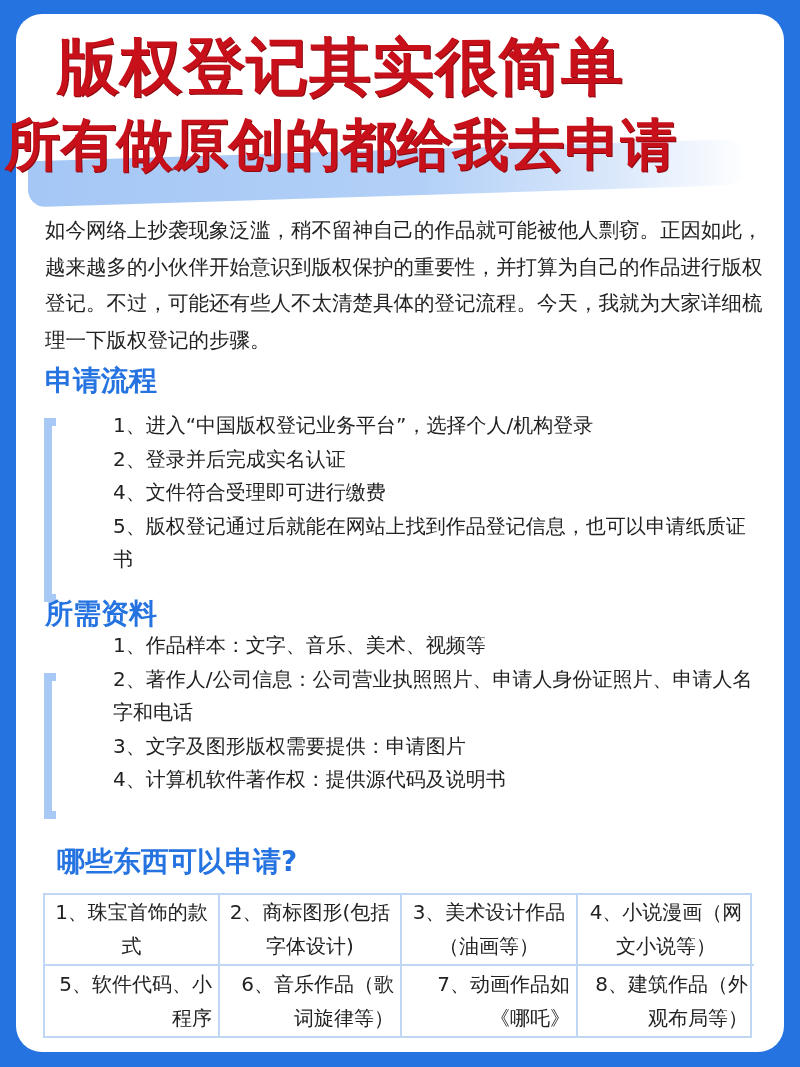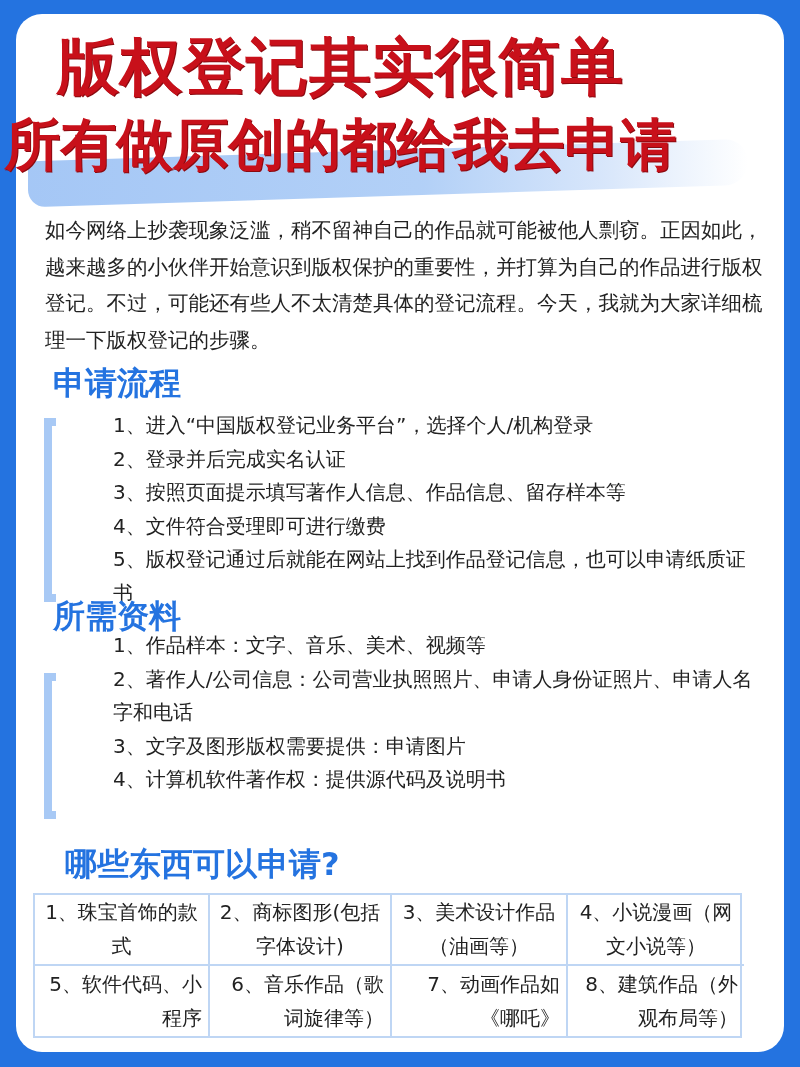--- a/index.html
+++ b/index.html
@@ -24,34 +24,34 @@
     color: #C8101A; font-weight: bold; letter-spacing: 1px;
     text-shadow: 1px 1px 0 #8a0a10;
   }
   .title.t1 { top: 30px; font-size: 62px; line-height: 74px; }
   .title.t2 { top: 110px; font-size: 56px; line-height: 70px; letter-spacing: 0px; }
   .intro {
     position: absolute; left: 45px; top: 212px; width: 720px;
     font-size: 20.5px; line-height: 36.5px; color: #222;
   }
   .section-h {
-    position: absolute; left: 45px; font-size: 32px; font-weight: bold; color: #2473E0; margin-left: 8px;
+    position: absolute; left: 45px; font-size: 28px; font-weight: bold; color: #2473E0;
   }
   .bracket {
     position: absolute; left: 44px; width: 12px;
     border-left: 8px solid #A8C9F5; border-top: 8px solid #A8C9F5; border-bottom: 8px solid #A8C9F5;
     box-sizing: border-box;
   }
   .list {
     position: absolute; left: 113px; width: 650px;
     font-size: 20px; line-height: 33.5px; color: #222;
   }
   .list .item { display: block; }
   .table {
-    position: absolute; left: 33px; top: 893px; width: 709px; height: 145px;
+    position: absolute; left: 43px; top: 893px; width: 709px; height: 145px;
     border: 2px solid #BFD6F4; box-sizing: border-box;
     display: grid; grid-template-columns: 175px 182px 176px 176px; grid-template-rows: 1fr 1fr;
   }
   .cell {
     border-right: 2px solid #BFD6F4; border-bottom: 2px solid #BFD6F4;
     display: flex; align-items: center; justify-content: center; text-align: center;
     font-size: 20px; line-height: 34px; color: #222; padding: 0 6px;
   }
   .cell:nth-child(4n) { border-right: none; }
   .cell:nth-child(n+5) { border-bottom: none; text-align: right; }
@@ -65,21 +65,20 @@
 <div class="title t1">版权登记其实很简单</div>
 <div class="title t2">所有做原创的都给我去申请</div>
 
 <div class="intro">如今网络上抄袭现象泛滥，稍不留神自己的作品就可能被他人剽窃。正因如此，越来越多的小伙伴开始意识到版权保护的重要性，并打算为自己的作品进行版权登记。不过，可能还有些人不太清楚具体的登记流程。今天，我就为大家详细梳理一下版权登记的步骤。</div>
 
 <div class="section-h" style="top:362px;">申请流程</div>
 <div class="bracket" style="top:418px;height:184px;"></div>
 <div class="list" style="top:409px;">
   <span class="item">1、进入“中国版权登记业务平台”，选择个人/机构登录</span>
   <span class="item">2、登录并后完成实名认证</span>
-  <span class="item">3、按照页面提示填写著作人信息、作品信息、留存样本等</span>
   <span class="item">4、文件符合受理即可进行缴费</span>
   <span class="item">5、版权登记通过后就能在网站上找到作品登记信息，也可以申请纸质证书</span>
 </div>
 
 <div class="section-h" style="top:595px;">所需资料</div>
 <div class="bracket" style="top:673px;height:146px;"></div>
 <div class="list" style="top:629px;">
   <span class="item">1、作品样本：文字、音乐、美术、视频等</span>
   <span class="item">2、著作人/公司信息：公司营业执照照片、申请人身份证照片、申请人名字和电话</span>
   <span class="item">3、文字及图形版权需要提供：申请图片</span>

